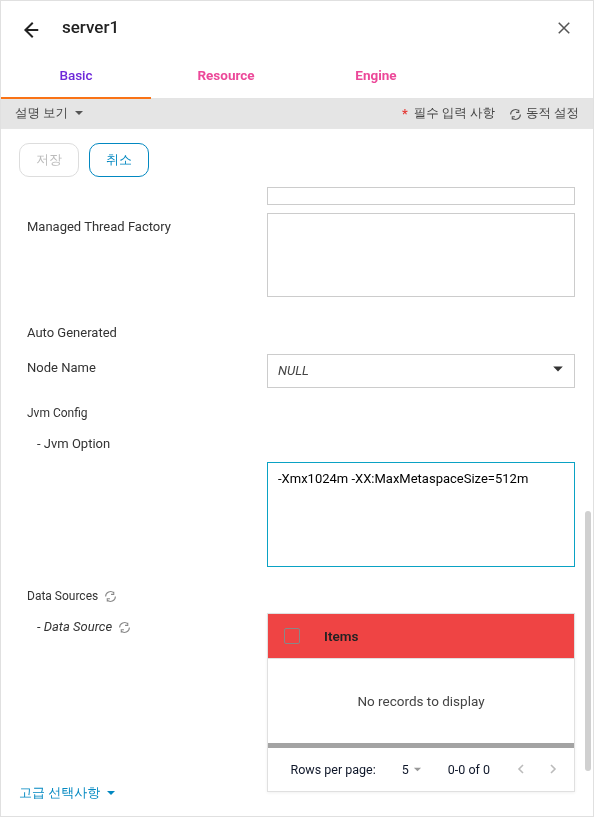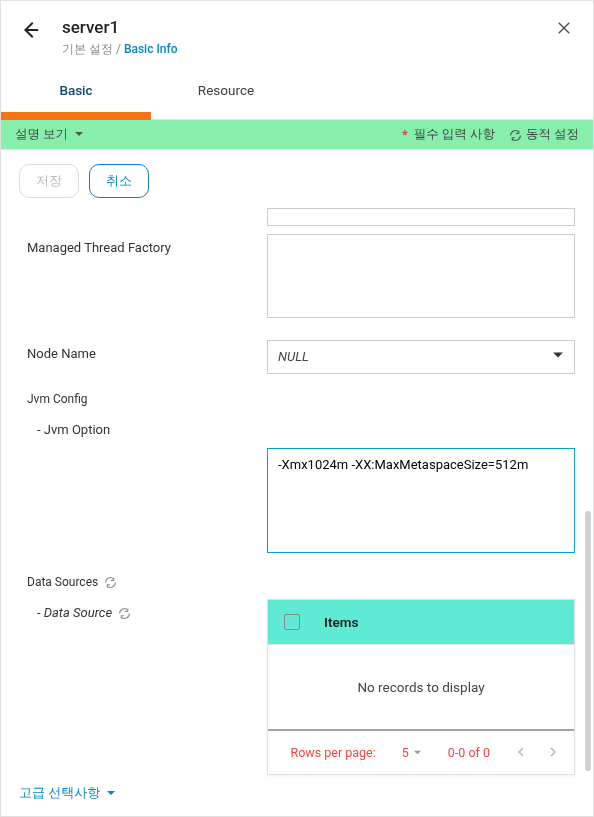--- a/index.html
+++ b/index.html
@@ -11,25 +11,25 @@
   .back-arrow svg { width: 22px; height: 22px; }
   .title-block { margin-left: 21px; flex: 1; }
   .page-title { font-size: 17px; color: #222; font-weight: 500; }
   .breadcrumb { font-size: 12px; color: #888; margin-top: 4px; }
   .breadcrumb .current { color: #0288c1; font-weight: 500; }
   .close-btn { cursor: pointer; padding: 2px; }
   .close-btn svg { width: 18px; height: 18px; stroke: #555; }
 
   
   .tabs { display: flex; border-bottom: 1px solid #e4e4e4; }
-  .tab { flex: 0 0 auto; width: 150px; text-align: center; padding: 14px 0; font-size: 13.5px; color: #404040; cursor: pointer; }
-  .tab.active { color: #0c4a6e; border-bottom: 8px solid #f97316; margin-bottom: -1px; font-weight: 500; }
-
-  
-  .strip { background: #86efac; border-bottom: 1px solid #e6e6e6; display: flex; align-items: center; padding: 6px 14px; font-size: 12.5px; color: #444; }
+  .tab { flex: 0 0 auto; width: 150px; text-align: center; padding: 14px 0; font-size: 13.5px; color: #ec4899; cursor: pointer; font-weight: bold; }
+  .tab.active { color: #6d28d9; border-bottom: 2px solid #f97316; margin-bottom: -1px; font-weight: 500; }
+
+  
+  .strip { background: #e5e5e5; border-bottom: 1px solid #e6e6e6; display: flex; align-items: center; padding: 6px 14px; font-size: 12.5px; color: #444; }
   .strip-left { display: flex; align-items: center; cursor: pointer; }
   .caret-down { margin-left: 6px; }
   .caret-down svg { width:10px; height:10px; }
   .strip-right { margin-left: auto; display: flex; align-items: center; gap: 4px; }
   .asterisk { color: #e53935; font-weight: bold; margin-right: 2px; }
   .refresh-icon svg { width: 13px; height: 13px; vertical-align: middle; }
 
   
   .actions { padding: 14px 18px; display: flex; gap: 10px; }
   .btn { border: 1px solid #ccc; background: #fff; padding: 7px 16px; font-size: 13px; border-radius: 10px; cursor: pointer; }
@@ -45,25 +45,25 @@
   .txt-input { width: 100%; border: 1px solid #ccc; height: 34px; padding: 6px 10px; font-size: 13px; }
   .textarea { width: 100%; border: 1px solid #ccc; height: 84px; padding: 8px 10px; font-size: 13px; resize: none; }
   .textarea.active { border: 1.5px solid #0aa2c4; height: 105px; margin-top: 32px; }
   .select { width: 100%; border: 1px solid #ccc; height: 34px; padding: 0 10px; font-size: 13px; font-style: italic; color: #444; display: flex; align-items: center; justify-content: space-between; cursor: pointer; }
   .select .sel-caret svg { width: 12px; height: 12px; }
 
   .section-label { font-size: 12px; color: #333; margin: 8px 0 10px 0; display:flex; align-items:center; gap:6px; }
 
   
   .table-wrap { border: 1px solid #e0e0e0; box-shadow: 0 1px 3px rgba(0,0,0,0.06); }
-  .table-head { display: flex; align-items: flex-end; padding: 14px 16px; border-bottom: 1px solid #e0e0e0; background:#5eead4; }
+  .table-head { display: flex; align-items: flex-end; padding: 14px 16px; border-bottom: 1px solid #e0e0e0; background:#ef4444; }
   .checkbox { width: 16px; height: 16px; border: 1.5px solid #888; border-radius: 2px; margin-right: 24px; cursor: pointer; }
   .col-head { font-size: 13.5px; font-weight: 600; color: #222; }
   .table-body { padding: 34px 0; text-align: center; font-size: 13.5px; color: #444; }
-  .table-foot { display: flex; align-items: center; justify-content: flex-end; padding: 14px 16px; font-size: 12.5px; color: #ef4444; gap: 26px; border-top: 2px solid #a3a3a3; }
+  .table-foot { display: flex; align-items: center; justify-content: flex-end; padding: 14px 16px; font-size: 12.5px; color: #0f172a; gap: 26px; border-top: 5px solid #a3a3a3; }
   .rpp { display:flex; align-items:center; gap:4px; }
   .page-nav { display:flex; align-items:center; gap:22px; }
   .page-nav svg { width:10px; height:10px; stroke:#bbb; }
 
   
   .advanced { position: absolute; bottom: 14px; left: 18px; font-size: 13px; color: #0288c1; cursor: pointer; display:flex; align-items:center; gap:6px; }
 
   
   .scrollbar-track { position:absolute; right:2px; top:510px; width:6px; height:280px; }
   .scrollbar-thumb { width:6px; height:260px; background:#d0d0d0; border-radius:3px; }
@@ -72,34 +72,32 @@
 <body>
 
 <div class="header">
   <div class="back-arrow">
     <svg viewBox="0 0 24 24" fill="none" stroke="#222" stroke-width="2.2">
         <path d="M15 4l-8 8 8 8M7 12h14"></path>
       </svg>
   </div>
   <div class="title-block">
     <div class="page-title">server1</div>
-    <div class="breadcrumb">
-      <span>기본 설정</span><span> / </span><span class="current">Basic Info</span>
-    </div>
   </div>
   <div class="close-btn">
     <svg viewBox="0 0 24 24" fill="none" stroke-width="2">
         <path d="M5 5l14 14M19 5L5 19"></path>
       </svg>
   </div>
 </div>
 
 <div class="tabs">
   <div class="tab active">Basic</div>
   <div class="tab">Resource</div>
+  <div class="tab">Engine</div>
 </div>
 
 <div class="strip">
   <div class="strip-left">
     <span>설명 보기</span>
     <span class="caret-down">
       <svg viewBox="0 0 10 10" fill="#555">
           <path d="M1 3l4 4 4-4z"></path>
         </svg>
     </span>
@@ -127,20 +125,24 @@
   <div class="row" style="margin-top:-6px; margin-bottom:8px;">
     <div class="row-label"></div>
     <div class="row-field"><input class="txt-input" style="height: 18px; padding: 0px 8px;"></div>
   </div>
 
   <div class="row">
     <div class="row-label">Managed Thread Factory</div>
     <div class="row-field"><textarea class="textarea" style=""></textarea></div>
   </div>
 
+  <div class="row" style="margin-bottom:14px;">
+    <div class="row-label">Auto Generated</div>
+    <div class="row-field"></div>
+  </div>
 
   <div class="row">
     <div class="row-label">Node Name</div>
     <div class="row-field">
       <div class="select">
         <span>NULL</span>
         <span class="sel-caret"><svg viewBox="0 0 10 10" fill="#333">
               <path d="M1 3l4 4 4-4z"></path>
             </svg></span>
       </div>

